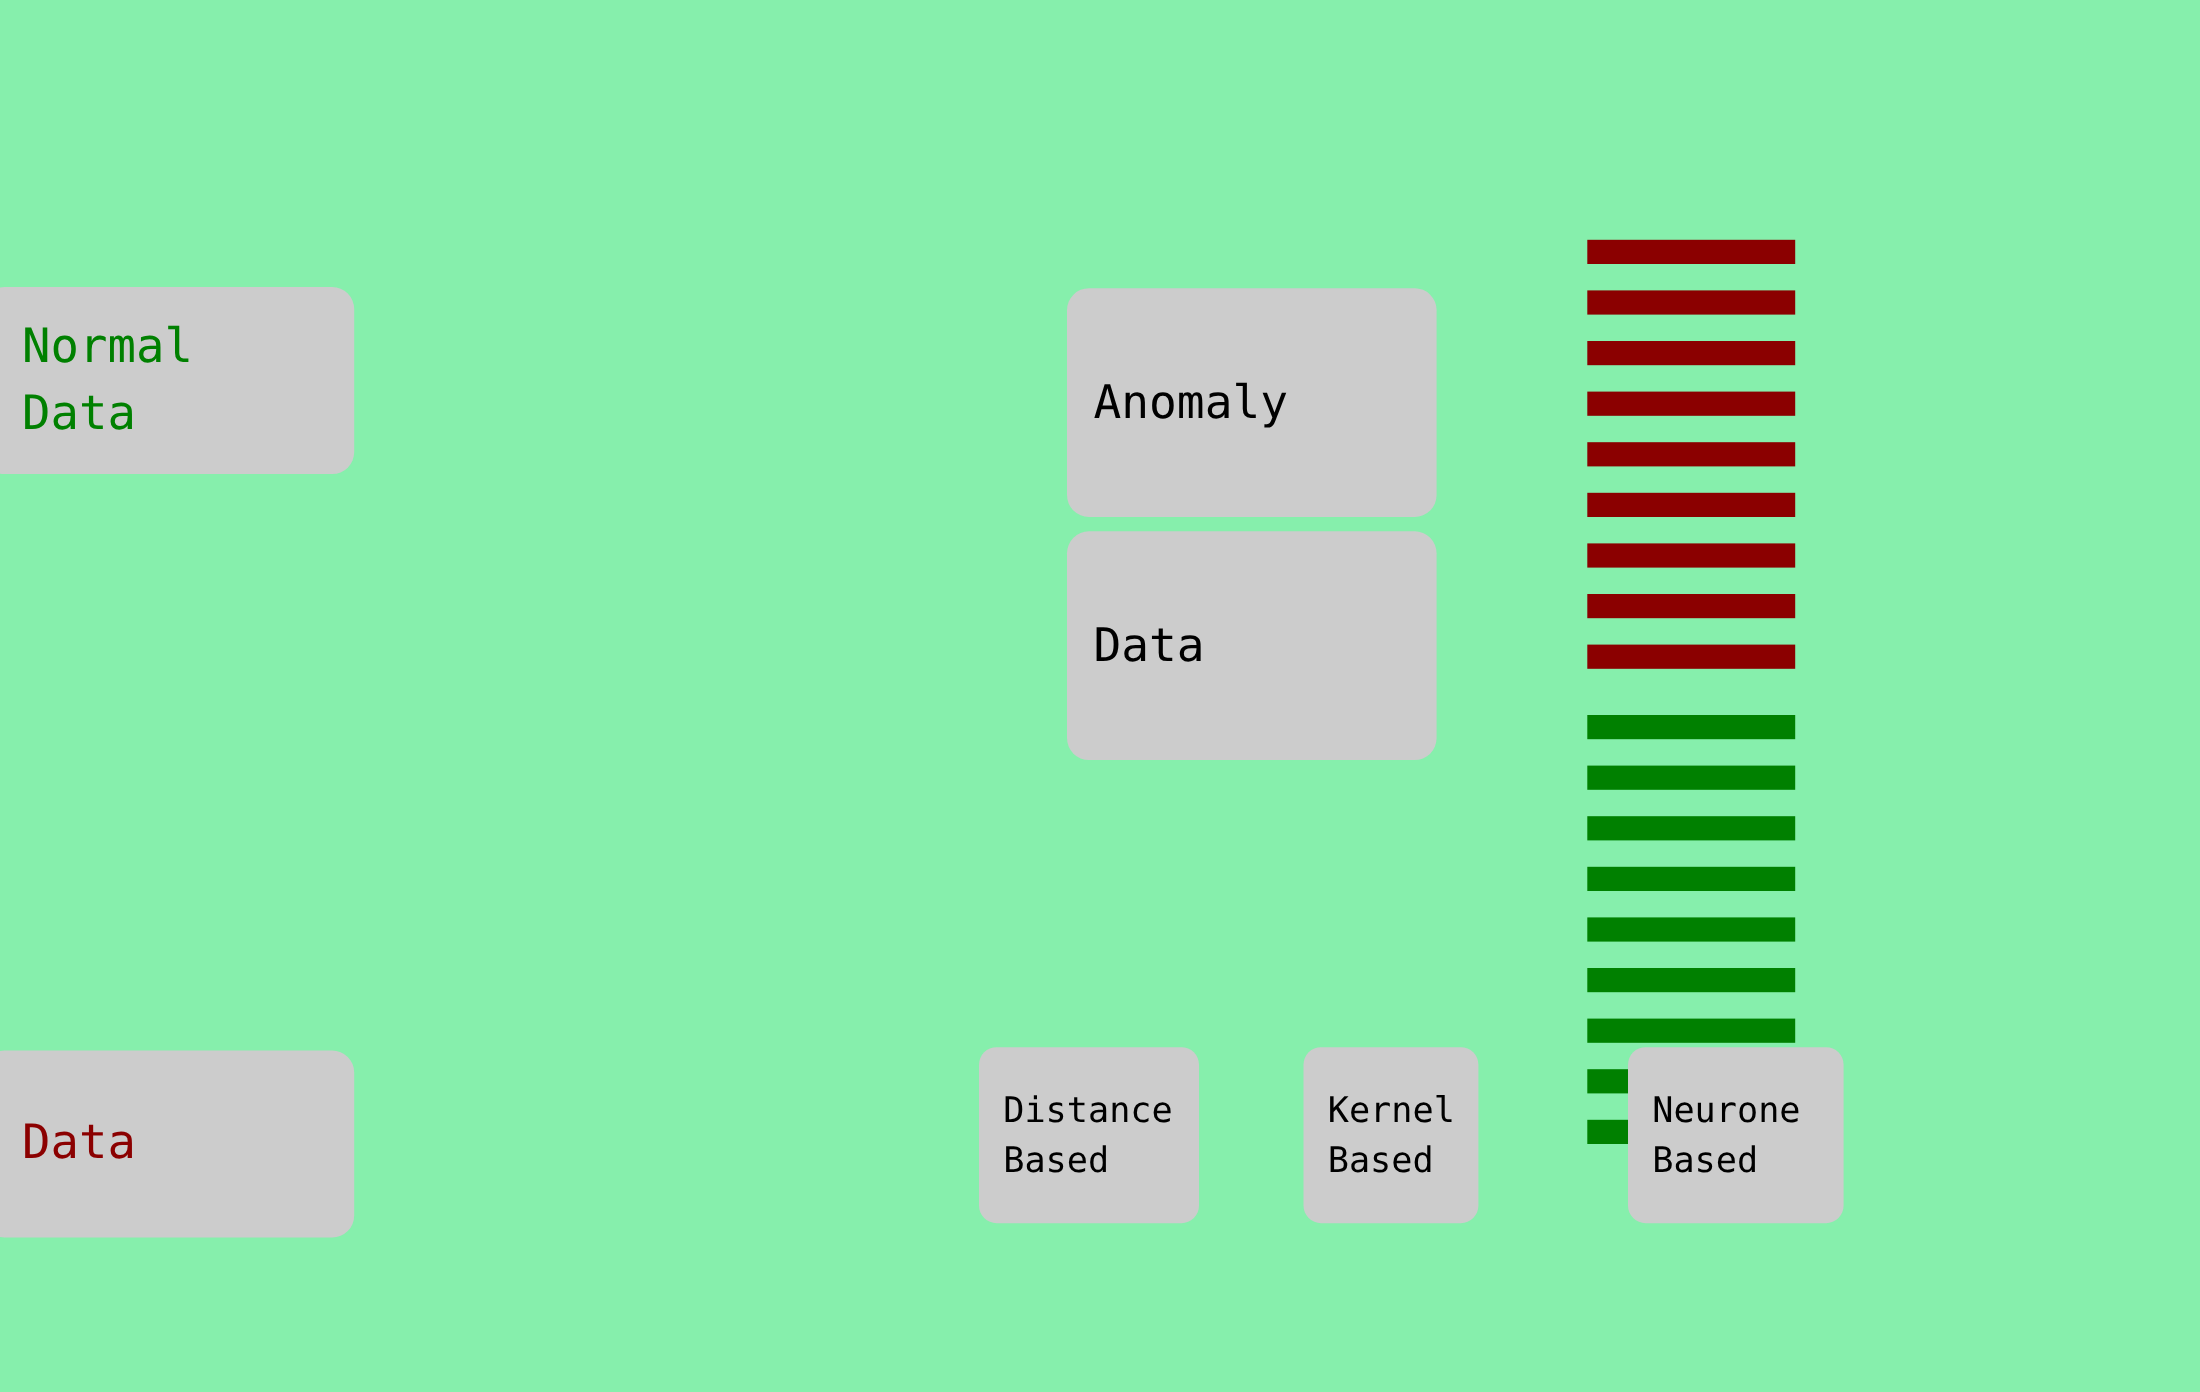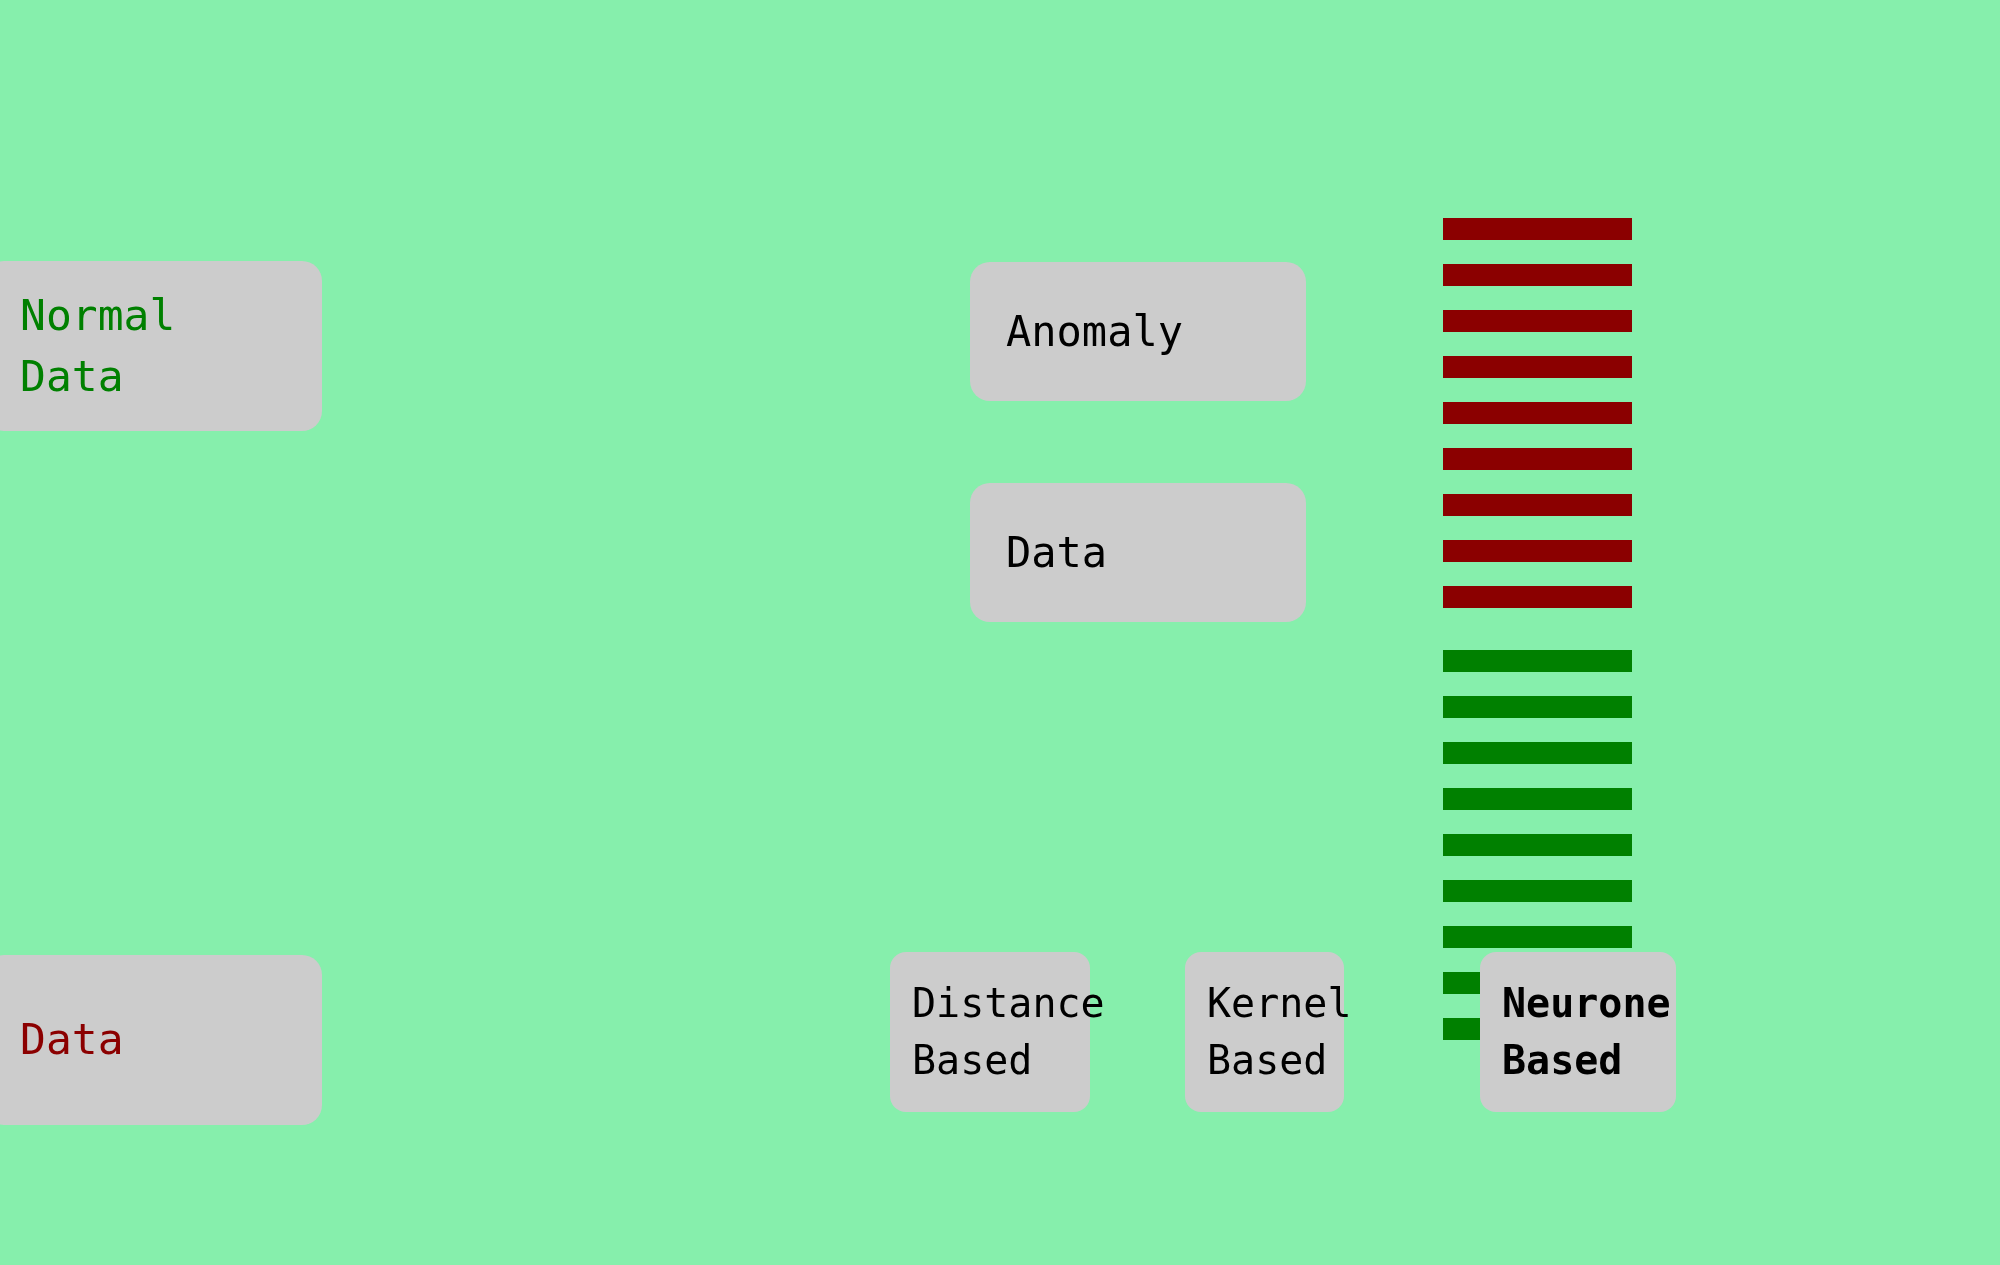--- a/index.html
+++ b/index.html
@@ -48,41 +48,41 @@
   #node-abnormal { top: 955px; }
 
   .txt-green { color: #008000; }
   .txt-red   { color: #8b0000; }
   .txt-black { color: #000000; }
 
   
   .node-proc {
     left: 970px;
     width: 336px;
-    height: 139px;
+    height: 208px;
     border-radius: 20px;
-    padding-left: 36px;
+    padding-left: 24px;
   }
   .node-proc .line { font-size: 42px; }
 
   #node-anomaly-generator { top: 262px; }
   #node-data-augmenter    { top: 483px; }
 
   
   .node-method {
     top: 952px;
     height: 160px;
     border-radius: 16px;
     padding-left: 22px;
   }
-  .node-method .line { font-size: 40px; }
+  .node-method .line { font-size: 32px; }
 
   #node-distance-based { left: 890px; width: 200px; }
   #node-kernel-based   { left: 1185px; width: 159px; }
-  #node-neurone-based  { left: 1480px; width: 196px; font-weight: bold; }
+  #node-neurone-based  { left: 1480px; width: 196px; }
 
   
   #bar-stack {
     position: absolute;
     left: 1443px;
     top: 218px;
     width: 189px;
     height: 480px;
   }
   .bar {

